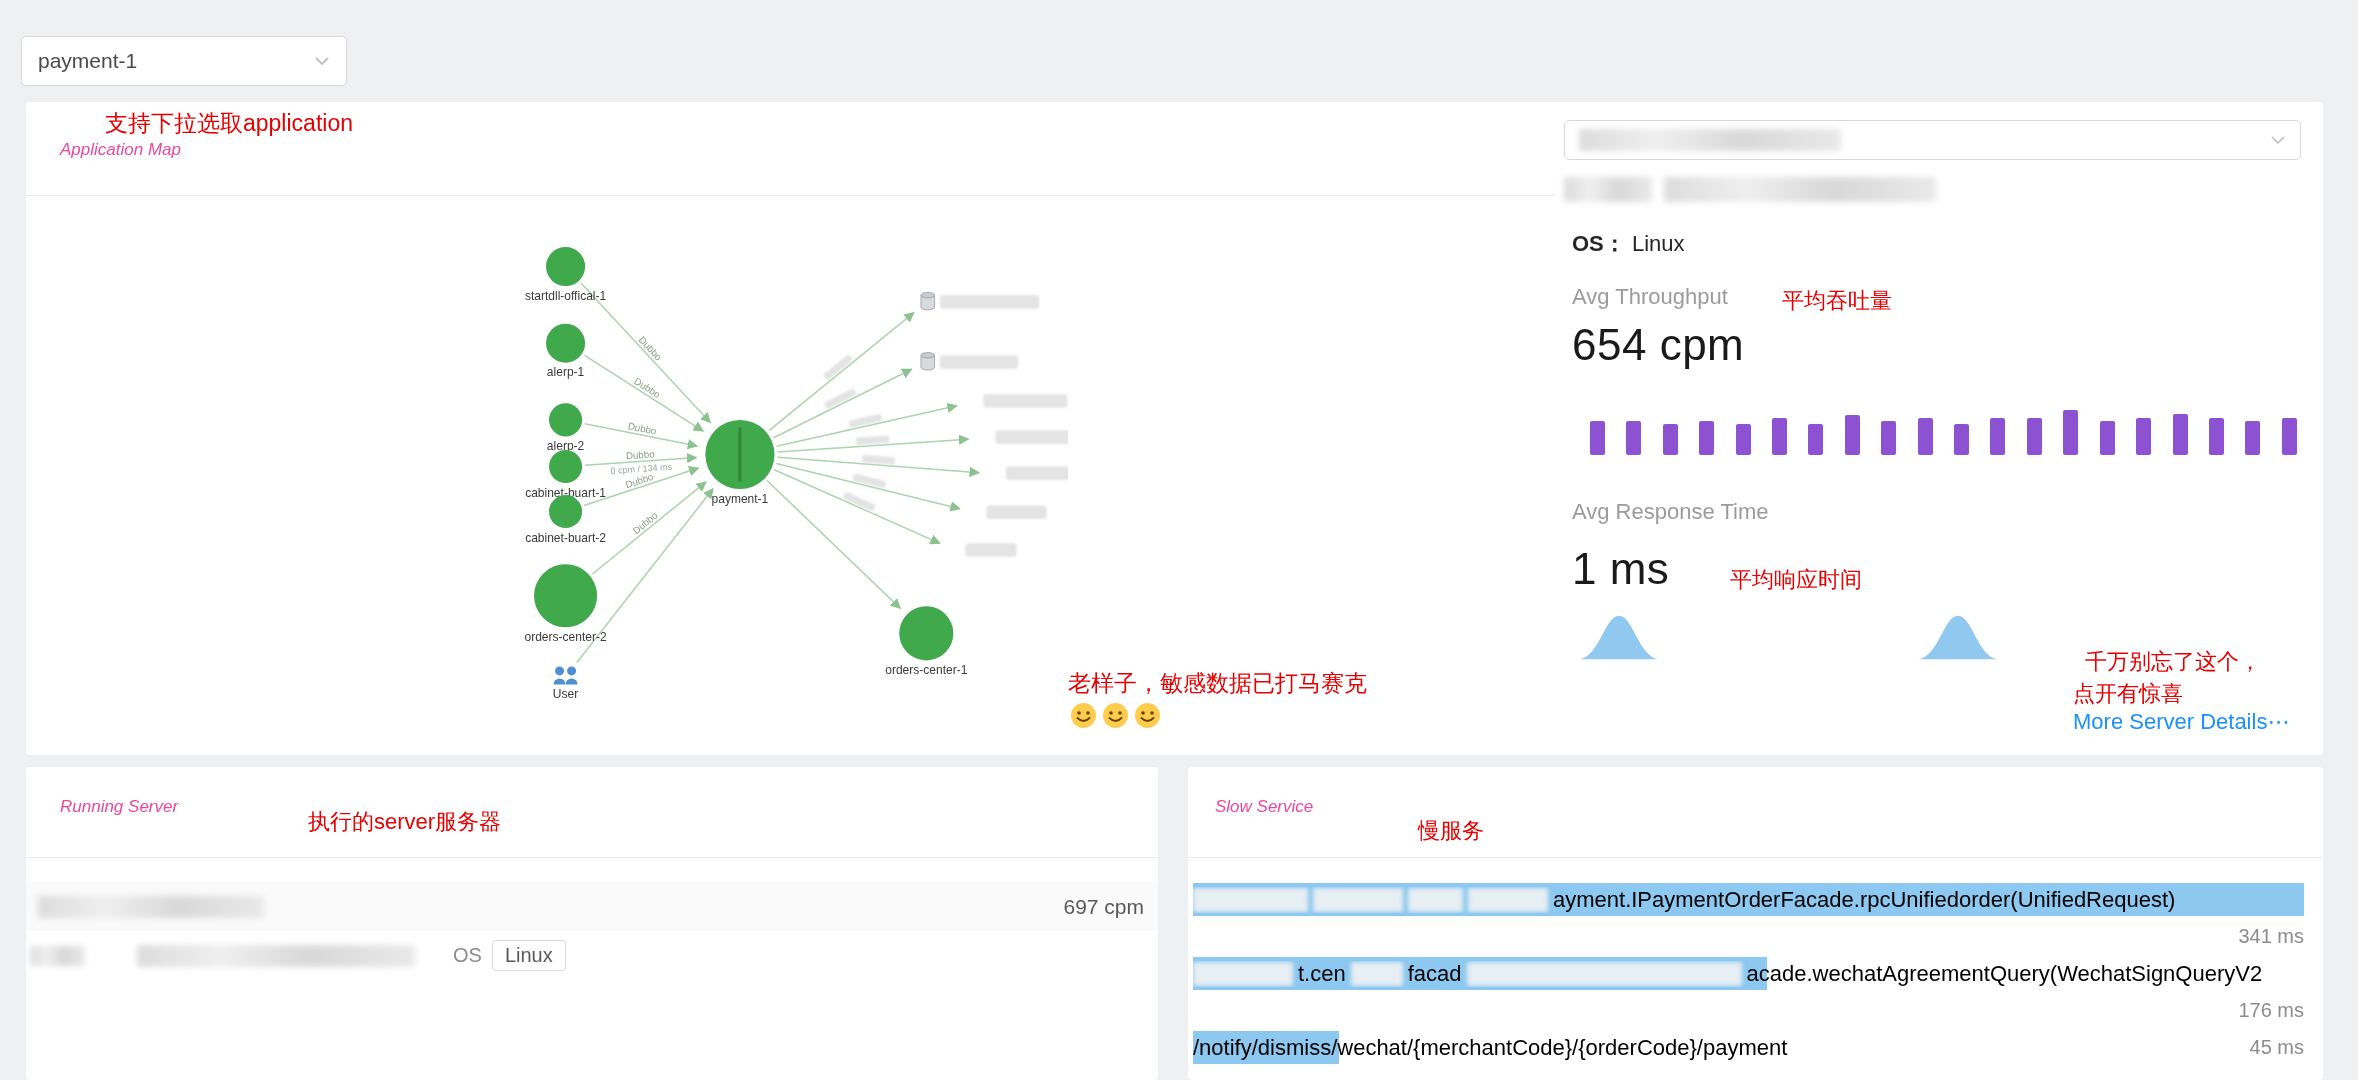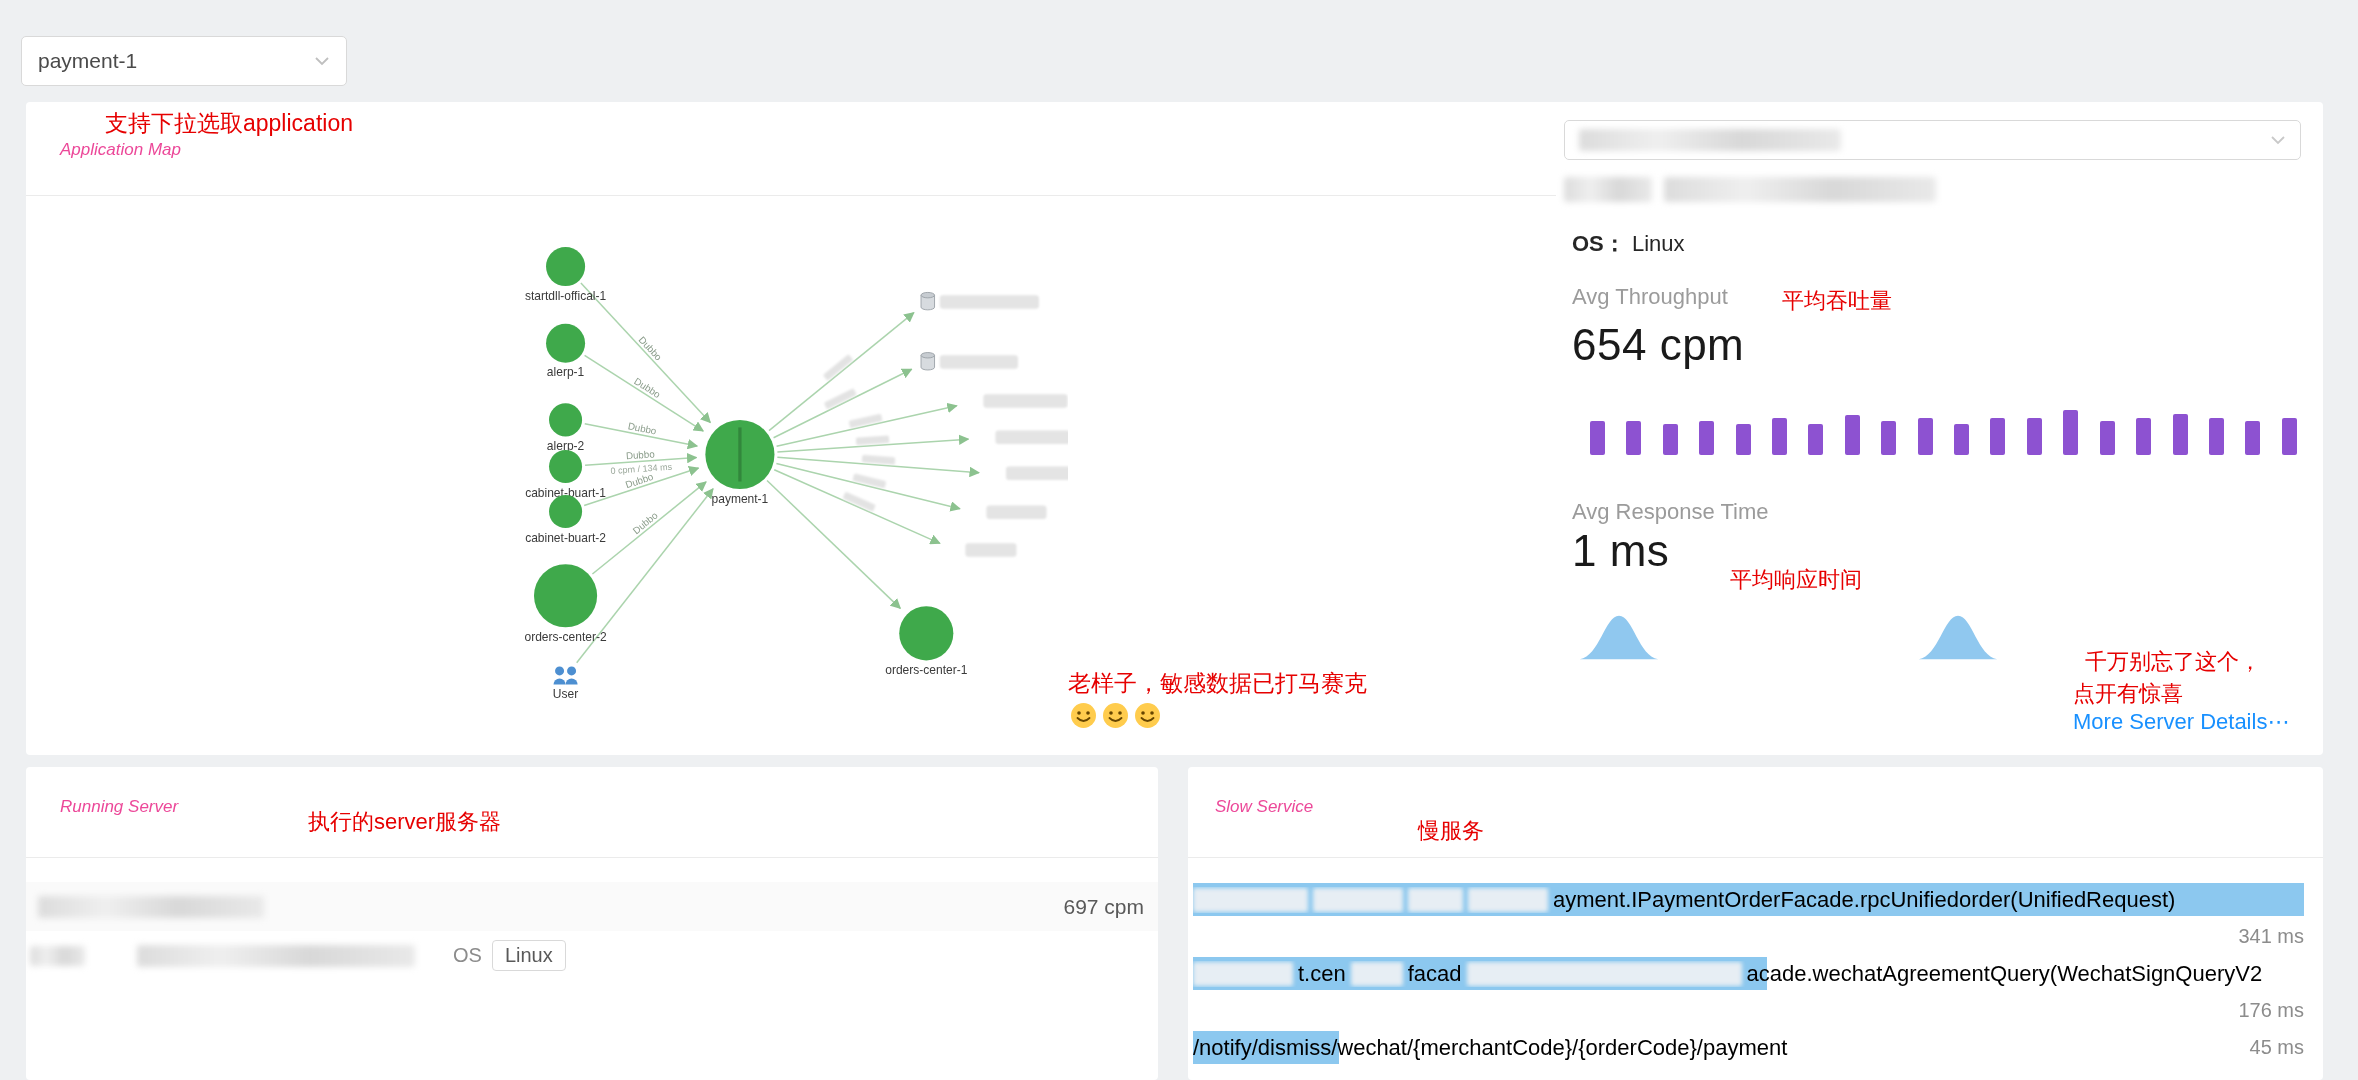--- a/index.html
+++ b/index.html
@@ -204,21 +204,21 @@
           <div class="tbar" style="height: 45px;"></div>
           <div class="tbar" style="height: 34px;"></div>
           <div class="tbar" style="height: 37px;"></div>
           <div class="tbar" style="height: 41px;"></div>
           <div class="tbar" style="height: 37px;"></div>
           <div class="tbar" style="height: 34px;"></div>
           <div class="tbar" style="height: 37px;"></div>
         </div>
 
       <div class="gray-label" style="left:8px;top:379px;">Avg Response Time</div>
-      <div class="big-metric" style="left:8px;top:406px;text-align:right;">1 ms</div>
+      <div class="big-metric" style="left:8px;top:424px;text-align:right;">1 ms</div>
       <div class="note-red" style="left:166px;top:445px;font-size:22px;">平均响应时间</div>
 
       <svg class="abs" style="left:12px;top:486px;" width="86" height="56" viewBox="0 0 60 40">
         <path d="M2,38 C16,36 20,7 30,7 C40,7 44,36 58,38 Z" fill="#90c8ef"></path>
       </svg>
       <svg class="abs" style="left:351px;top:486px;" width="86" height="56" viewBox="0 0 60 40">
         <path d="M2,38 C16,36 20,7 30,7 C40,7 44,36 58,38 Z" fill="#90c8ef"></path>
       </svg>
 
       <div class="note-red" style="left:509px;top:527px;font-size:22px;margin-left:12px;">千万别忘了这个，</div>

